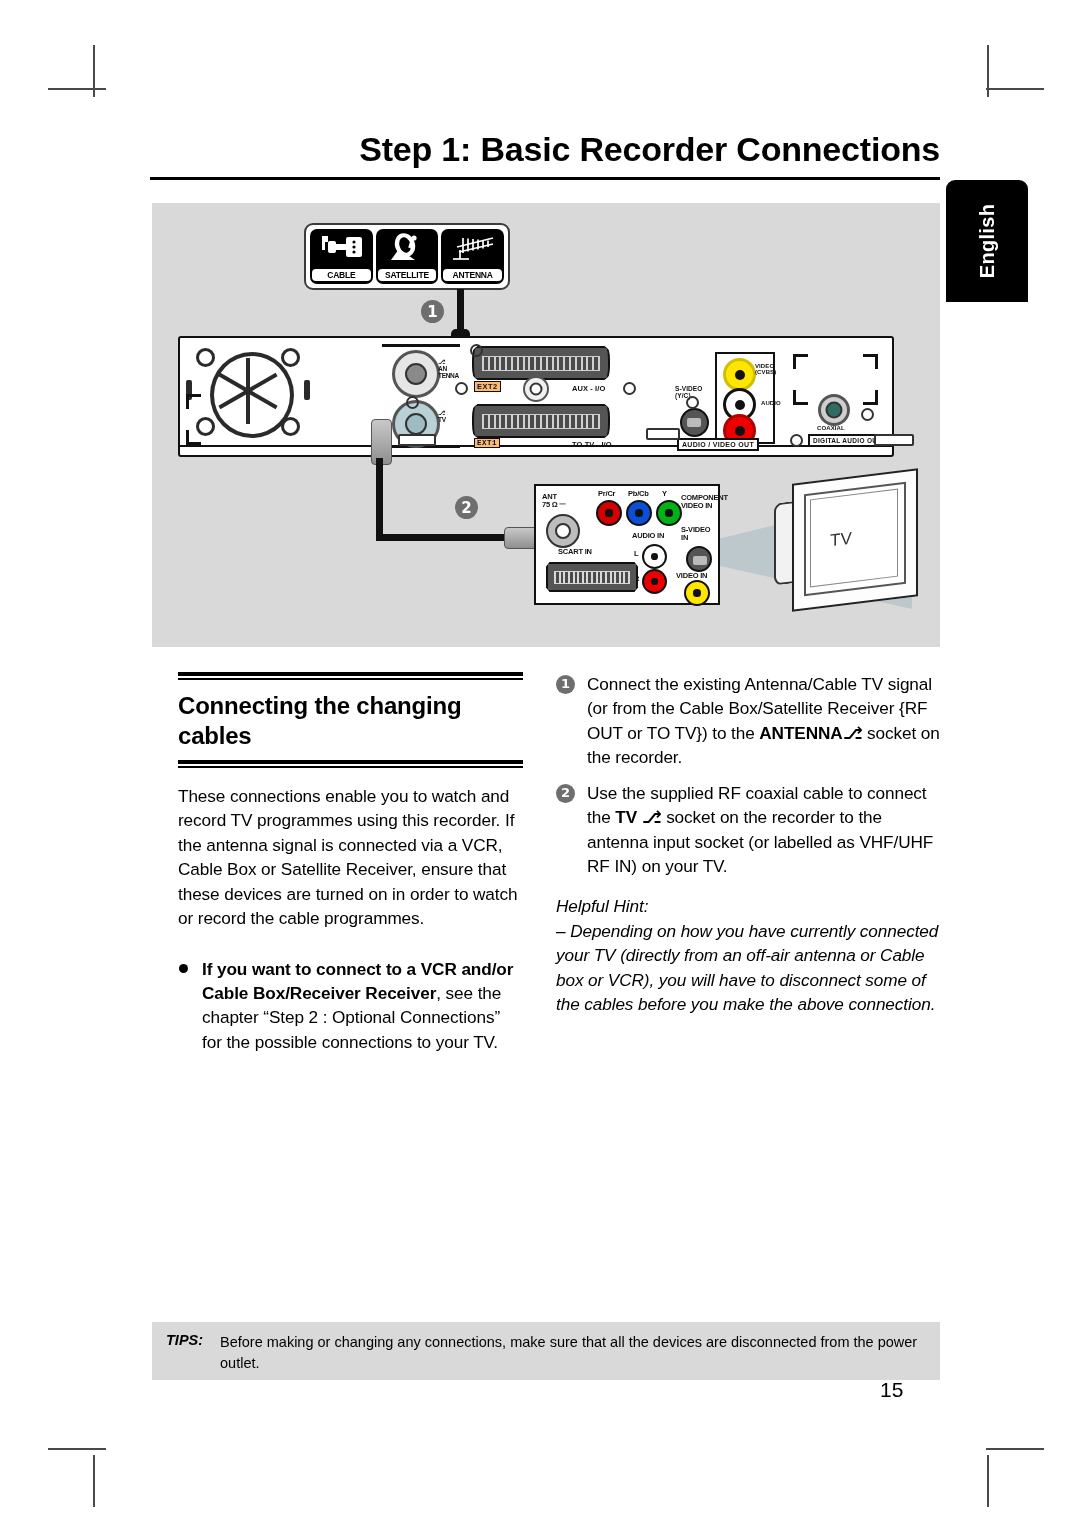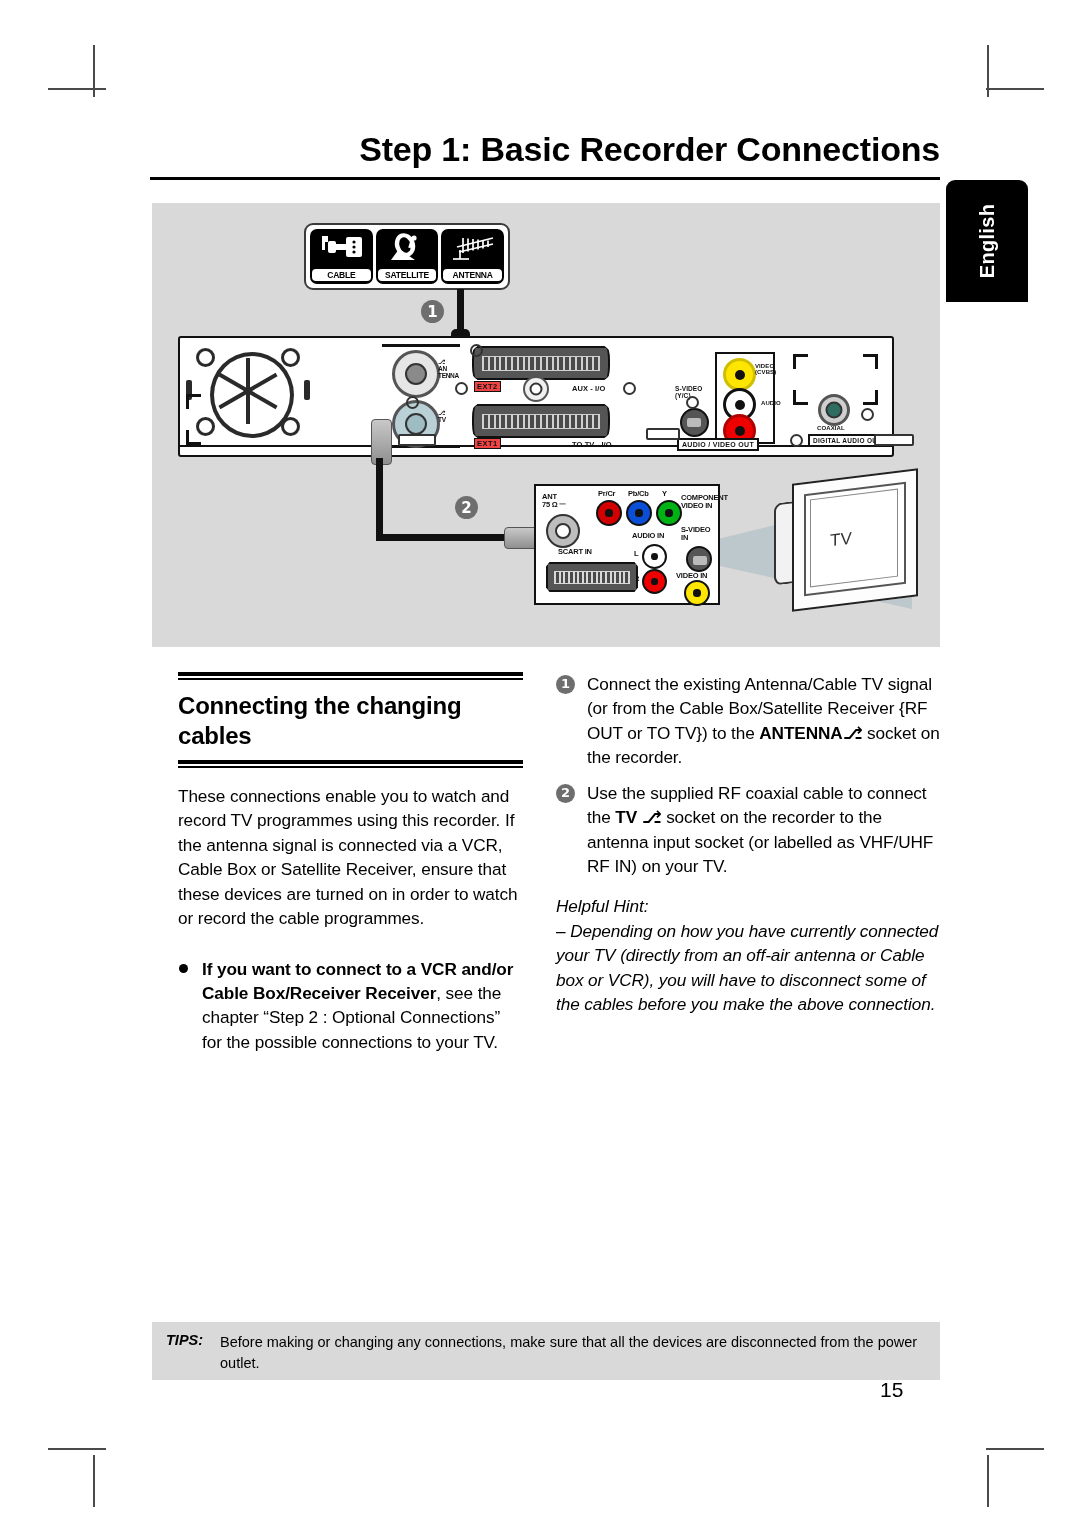--- a/index.html
+++ b/index.html
@@ -220,21 +220,21 @@
     background: #d0d0d0;
     display: flex; gap: 2px; padding: 1px 2px;
     box-sizing: border-box;
   }
   .scart .pinrow i {
     flex: 1; background: #4a4a4a;
   }
   .ext-tag {
     position: absolute;
     font-size: 7.5px; font-weight: bold;
-    background: #ef4444; color: #111;
+    background: #fdba74; color: #111;
     border: 1.5px solid #111;
     padding: 0px 2px;
     letter-spacing: 0.5px;
   }
   .panel-label {
     position: absolute;
     font-size: 7.5px; font-weight: bold; color: #111;
     letter-spacing: 0.1px;
   }
   .hole {
@@ -670,21 +670,21 @@
           <i></i>
           <i></i>
           <i></i>
           <i></i>
           <i></i>
           <i></i>
           <i></i>
           <i></i>
       </div>
     </div>
-    <div class="ext-tag" style="left:294px; top:100px;">EXT1</div>
+    <div class="ext-tag" style="left:294px; top:100px;font-family:Liberation Mono, monospace;">EXT1</div>
     <div class="panel-label" style="left:392px; top:102px;">TO TV - I/O</div>
 
     <div class="panel-label" style="left:495px; top:48px; font-size:6.5px; line-height:1.05;">
       <span>S-VIDEO</span><br>
       <span>(Y/C)</span>
     </div>
     <div class="svid" style="left:500px; top:70px;"></div>
     <div class="hole" style="left:506px; top:58px;"></div>
 
     <div class="av-box" style="left:535px; top:14px; width:56px; height:88px;"></div>

